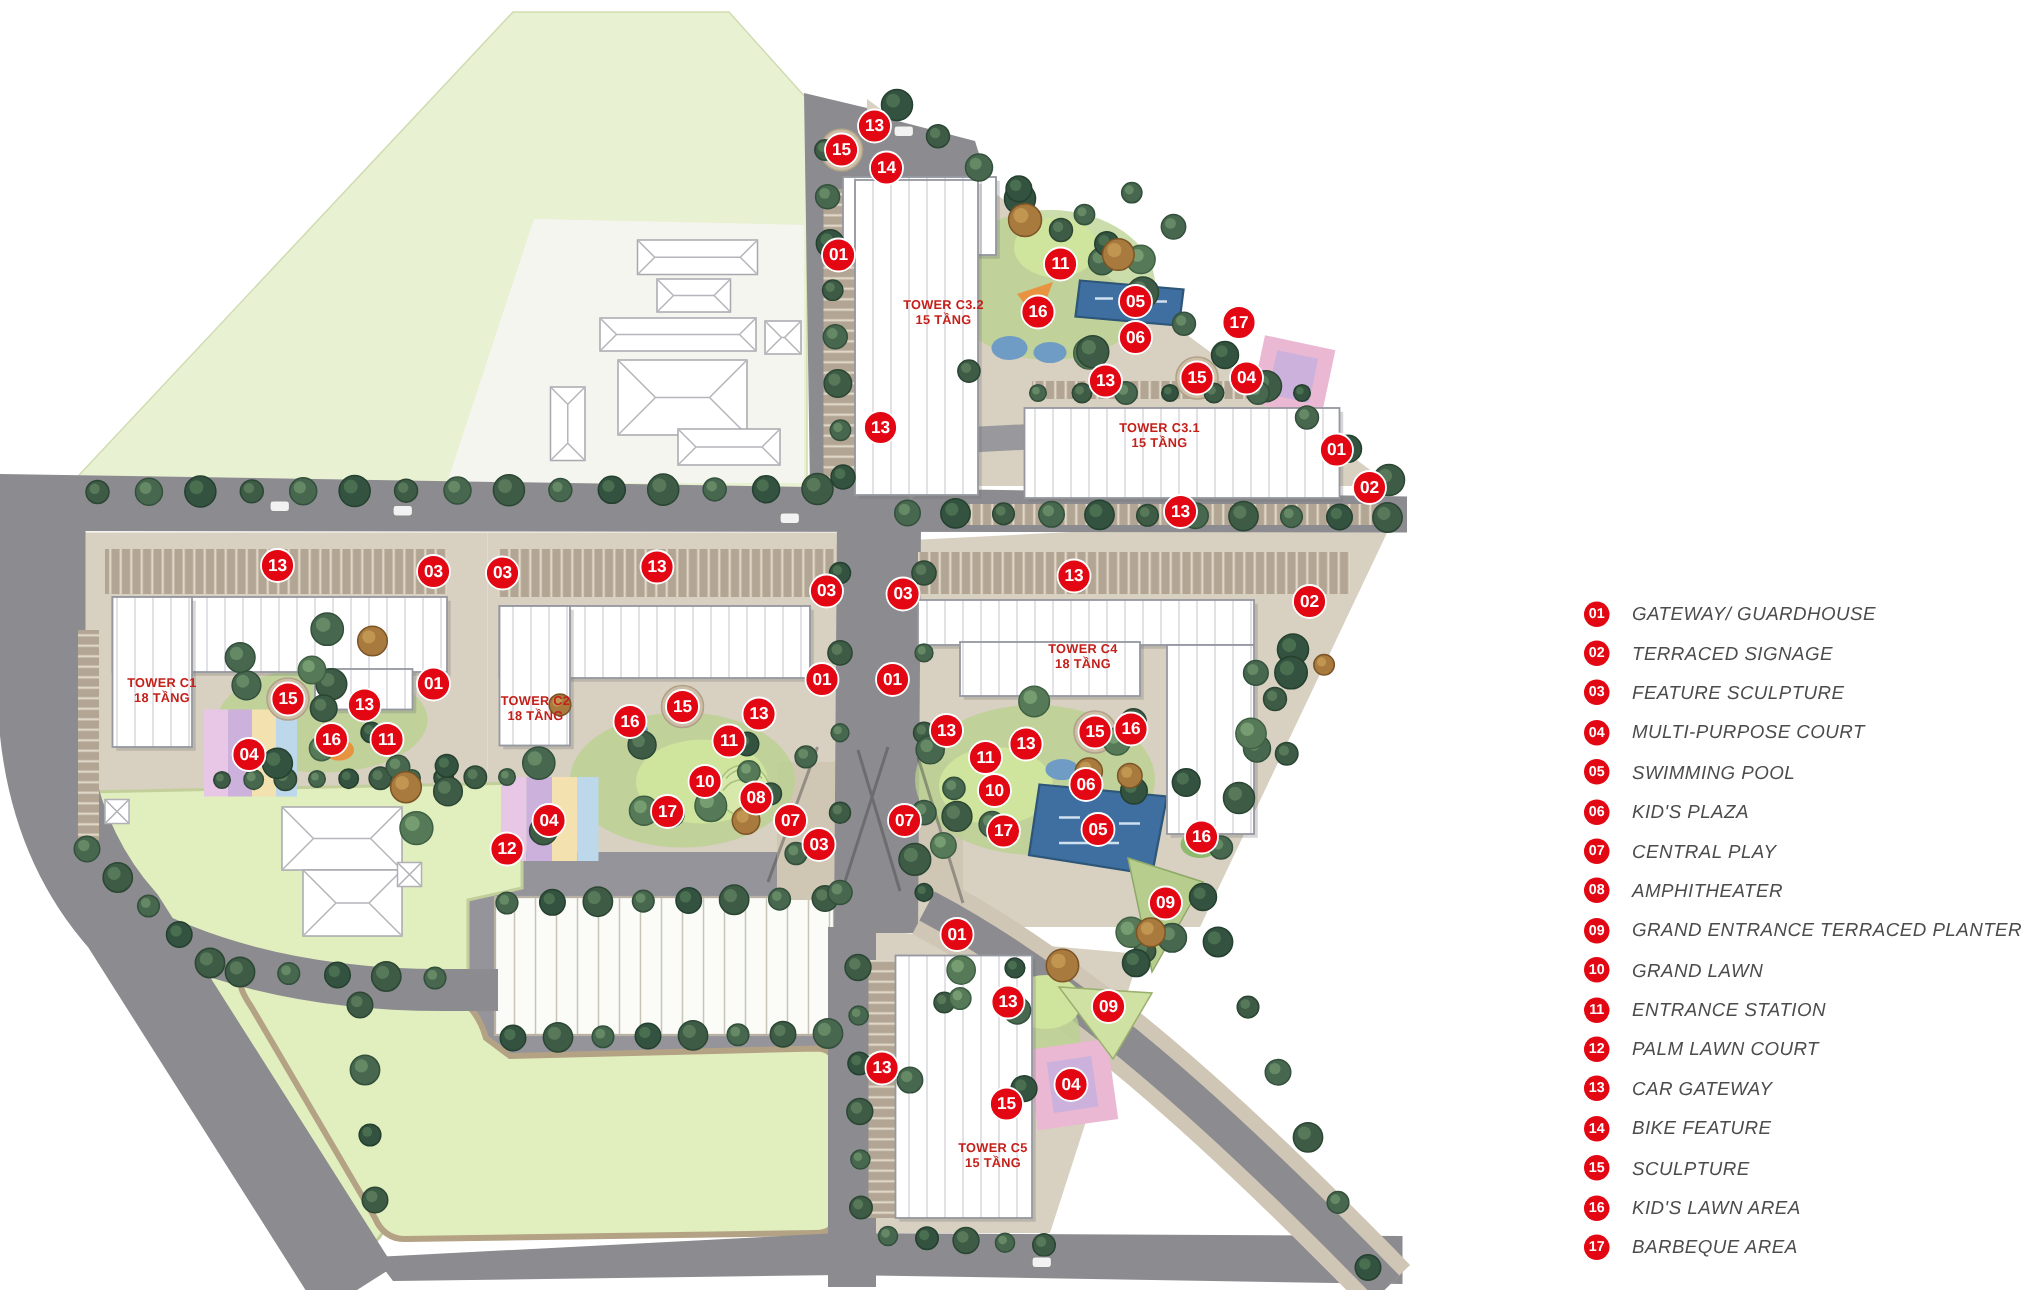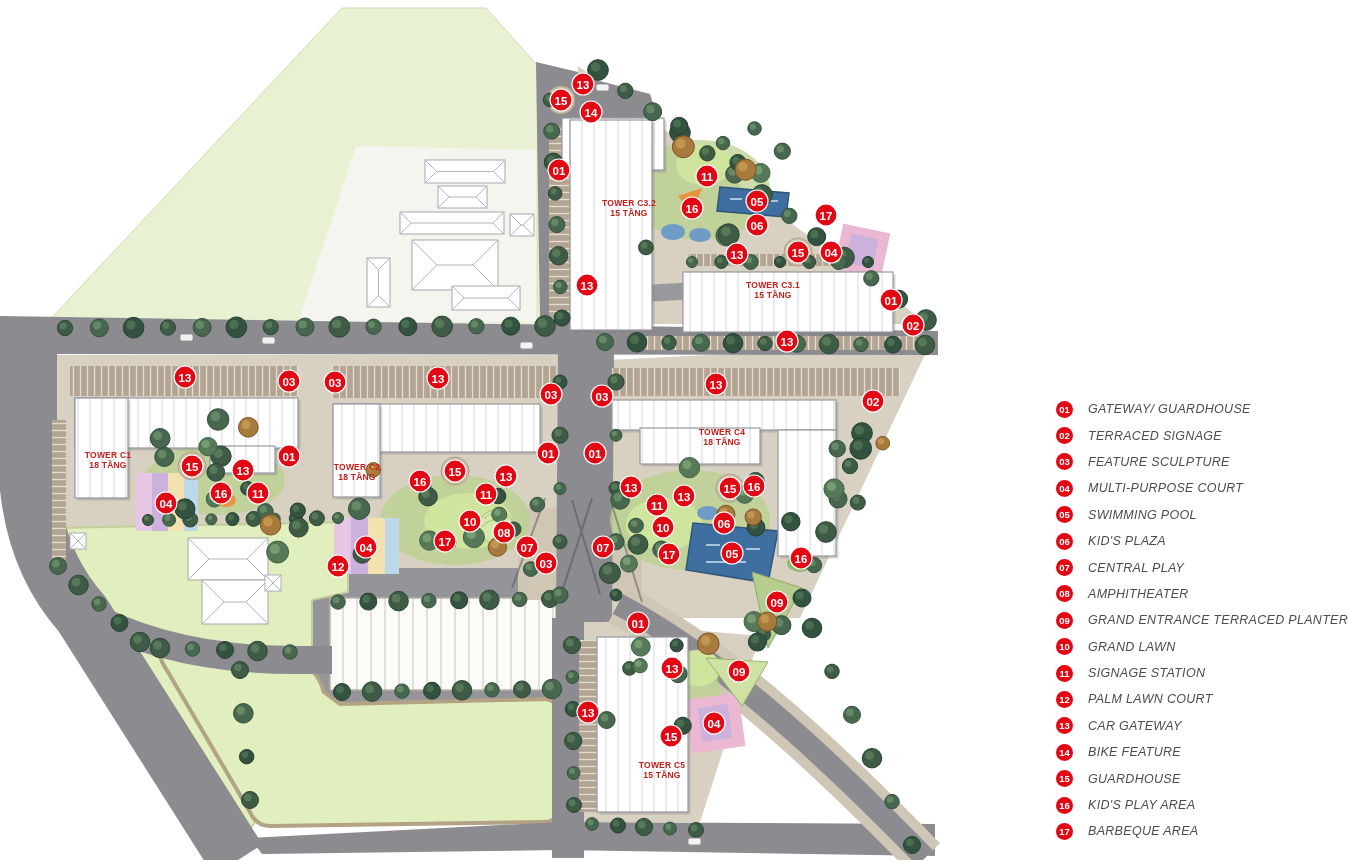--- a/index.html
+++ b/index.html
@@ -919,46 +919,46 @@
     <span class="legend-label">GRAND ENTRANCE TERRACED PLANTER</span>
   </div>
 
   <div class="legend-row">
     <span class="legend-badge">10</span>
     <span class="legend-label">GRAND LAWN</span>
   </div>
 
   <div class="legend-row">
     <span class="legend-badge">11</span>
-    <span class="legend-label">SIGNAGE STATION</span>
+    <span class="legend-label">ENTRANCE STATION</span>
   </div>
 
   <div class="legend-row">
     <span class="legend-badge">12</span>
     <span class="legend-label">PALM LAWN COURT</span>
   </div>
 
   <div class="legend-row">
     <span class="legend-badge">13</span>
     <span class="legend-label">CAR GATEWAY</span>
   </div>
 
   <div class="legend-row">
     <span class="legend-badge">14</span>
     <span class="legend-label">BIKE FEATURE</span>
   </div>
 
   <div class="legend-row">
     <span class="legend-badge">15</span>
-    <span class="legend-label">GUARDHOUSE</span>
+    <span class="legend-label">SCULPTURE</span>
   </div>
 
   <div class="legend-row">
     <span class="legend-badge">16</span>
-    <span class="legend-label">KID'S PLAY AREA</span>
+    <span class="legend-label">KID'S LAWN AREA</span>
   </div>
 
   <div class="legend-row">
     <span class="legend-badge">17</span>
     <span class="legend-label">BARBEQUE AREA</span>
   </div>
 </div>
 
 </div>
 

